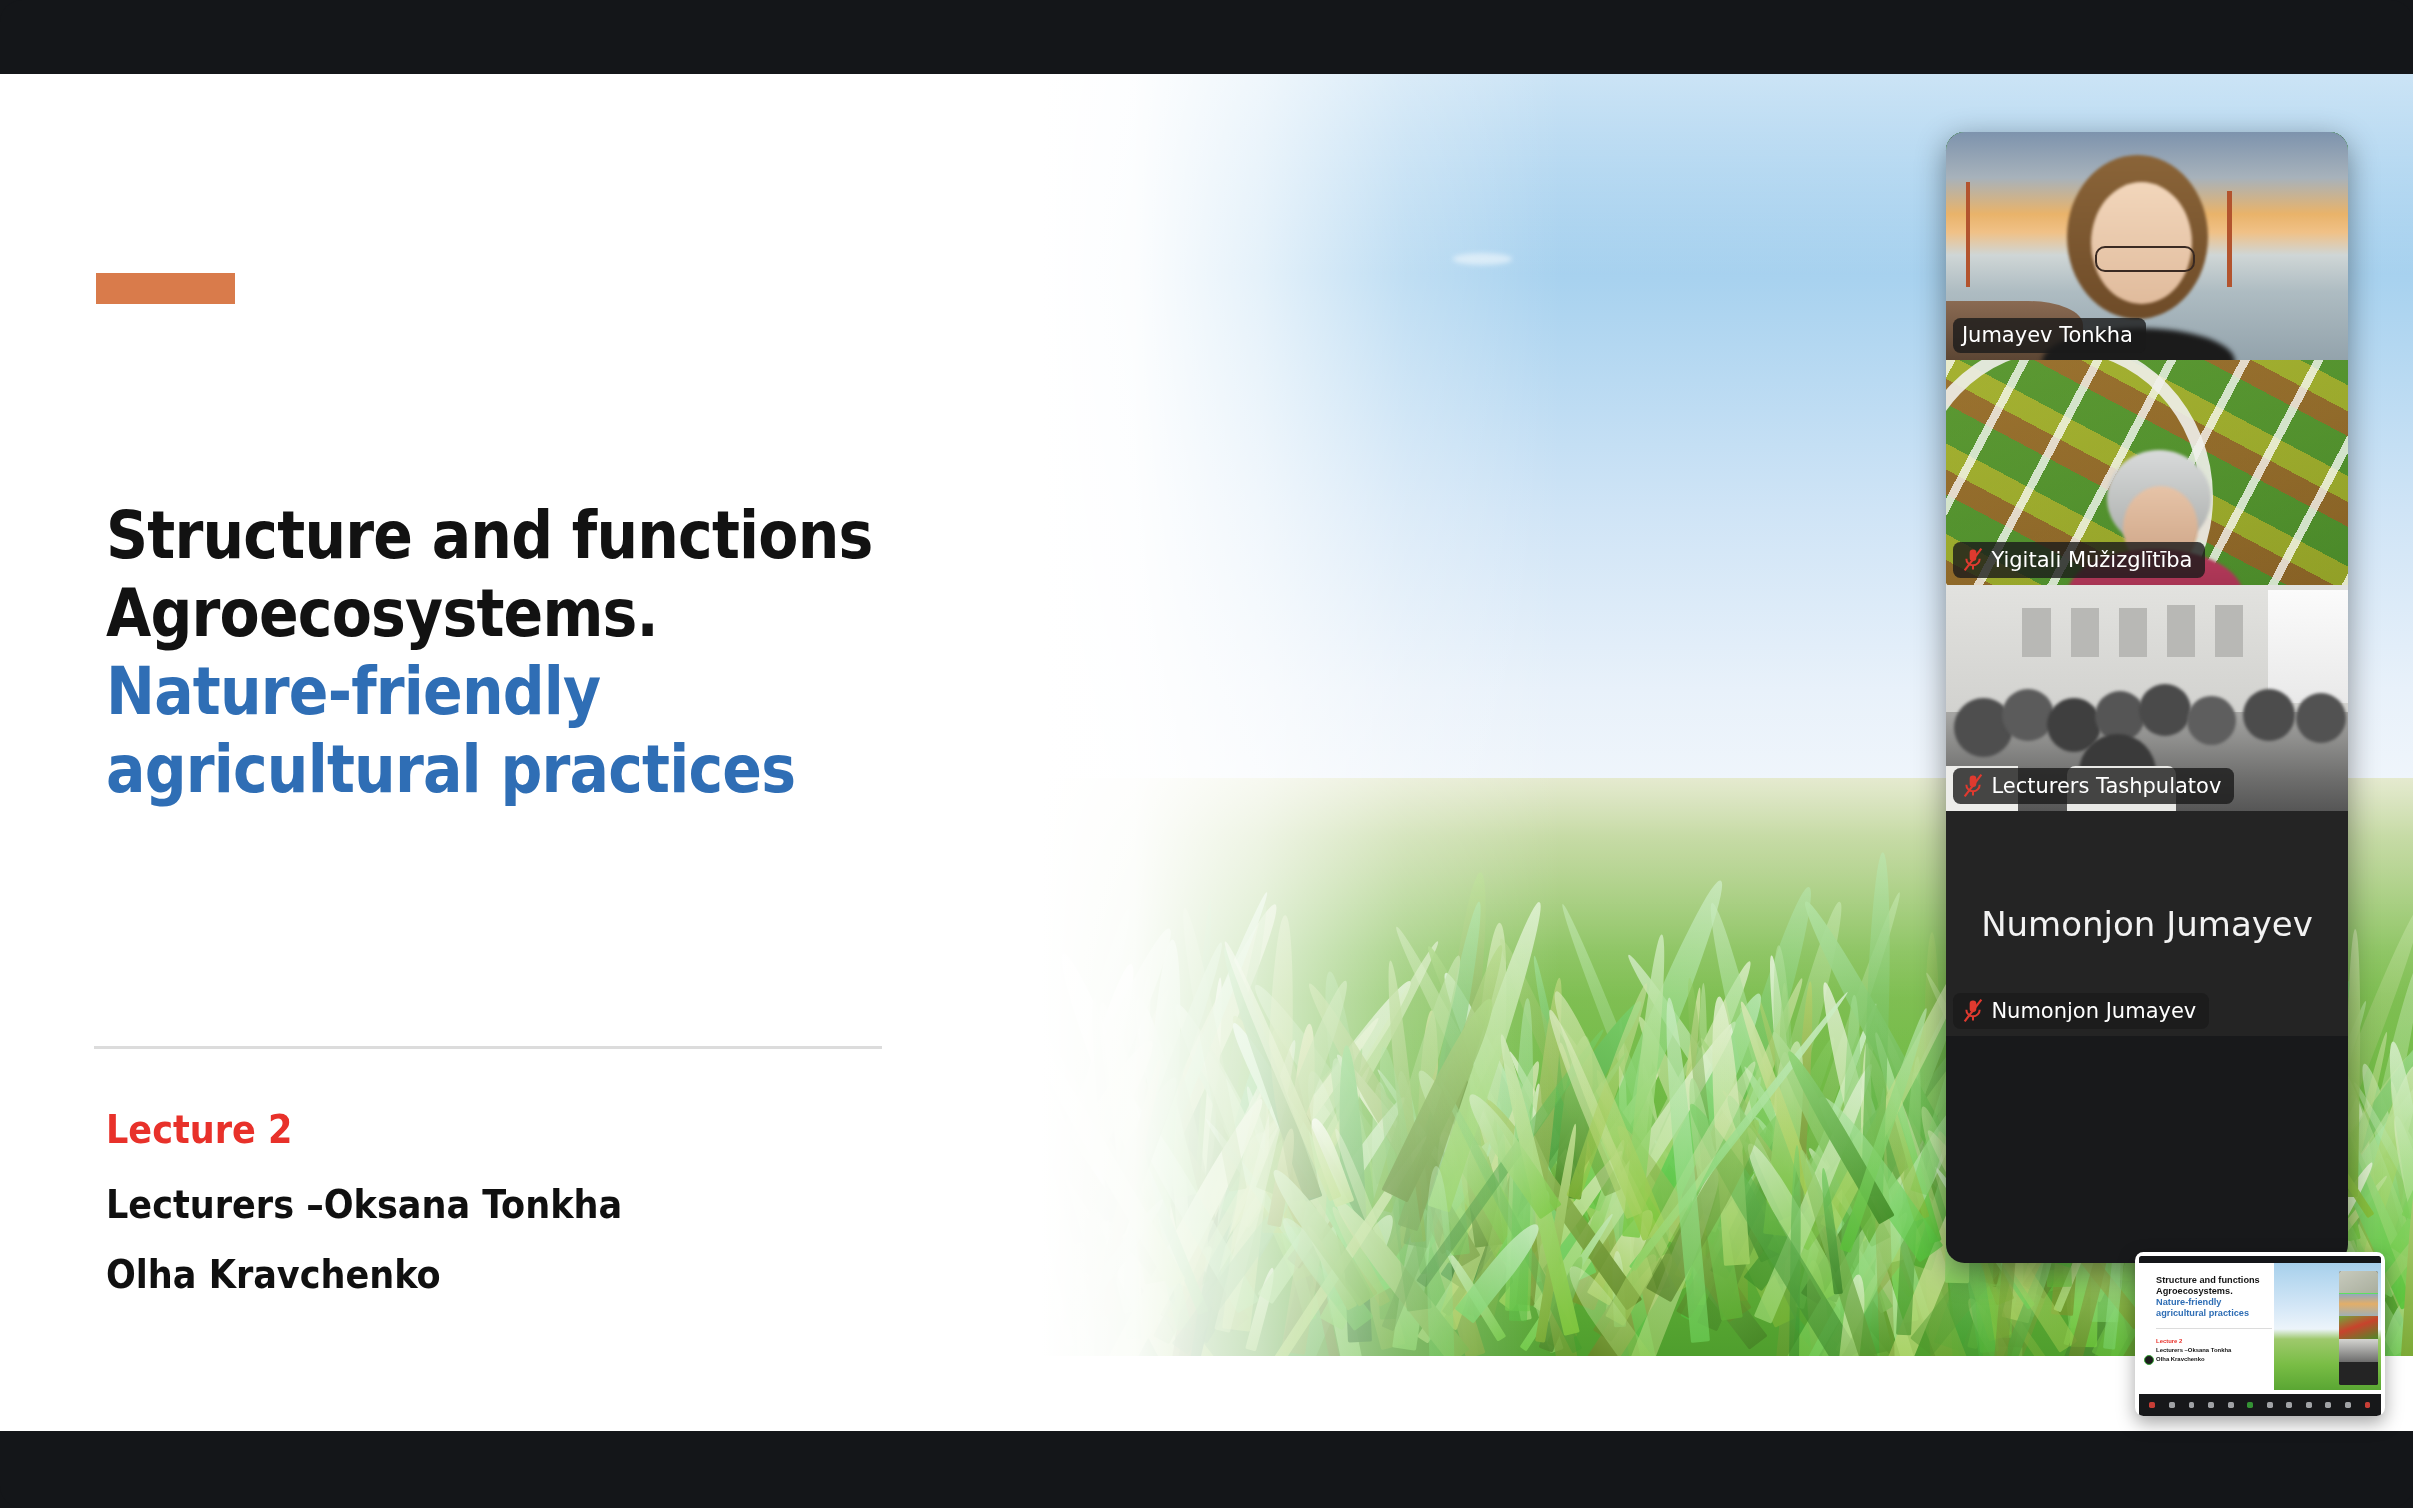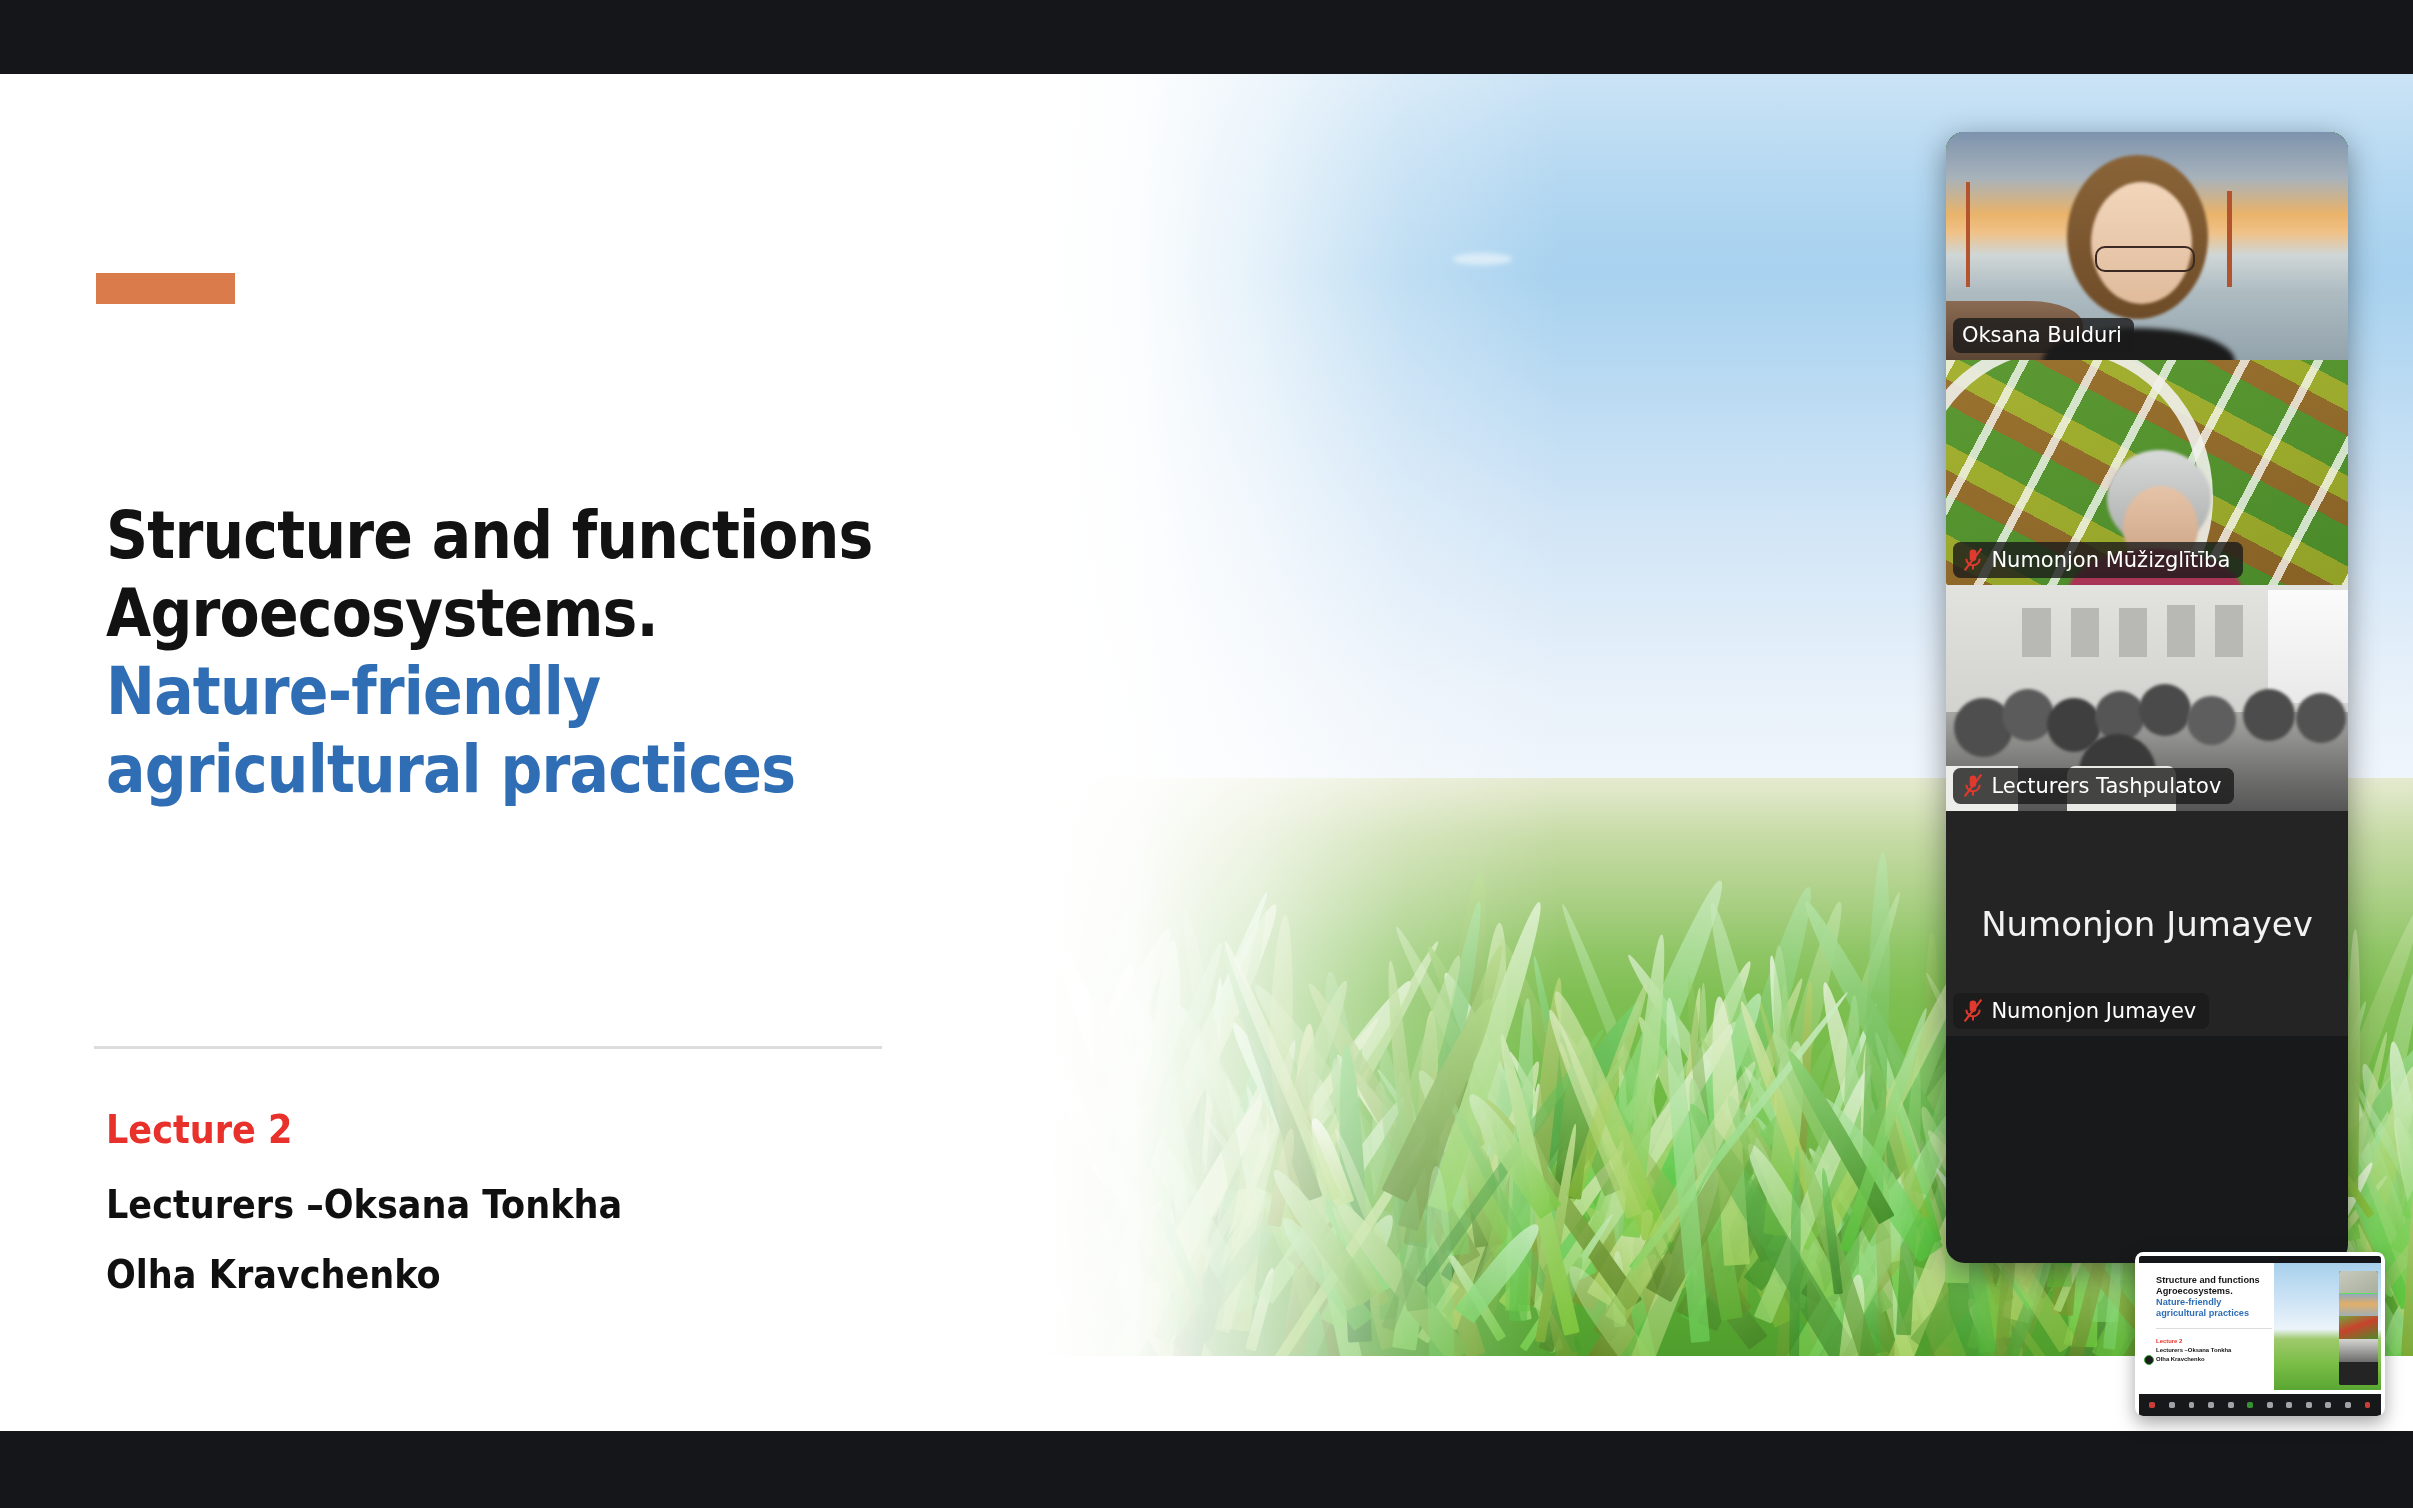--- a/index.html
+++ b/index.html
@@ -745,41 +745,41 @@
       <div class="vid bg-bridge">
         <div class="hard" style="left:70%;top:26%;width:5px;height:42%;background:#b3542e;"></div>
         <div class="hard" style="left:5%;top:22%;width:4.2px;height:46%;background:#b3542e;"></div>
         <div class="hard" style="left:0;top:74%;width:34%;height:26%;background:linear-gradient(180deg,#8a6a52,#5c4634);border-radius:0 40% 0 0;"></div>
         <div class="blob" style="left:30%;top:10%;width:141px;height:164px;background:linear-gradient(180deg,#8a6438,#6e4b28);"></div>
         <div class="blob" style="left:36%;top:22%;width:101px;height:122px;background:linear-gradient(180deg,#f2d6bb,#e0bb9c);"></div>
         <div class="hard" style="left:37%;top:50%;width:96px;height:22px;border:2.5px solid #3a2a22;border-radius:10px;"></div>
         <div class="blob" style="left:24%;top:86%;width:193px;height:67px;background:#1b1b1b;filter:blur(2.5px);"></div>
       </div>
       <div class="namechip">
-        <span class="nm">Oksana Bulduri</span>
+        <span class="nm">Jumayev Tonkha</span>
       </div>
     </div>
 
     <div class="tile" style="height:225px;">
       <div class="vid bg-garden">
         <div class="hard" style="left:-10%;top:-10%;width:70%;height:130%;border:13.4px solid rgba(240,240,235,.9);border-radius:50%;background:transparent;"></div>
         <div class="blob" style="left:40%;top:40%;width:104px;height:97px;background:linear-gradient(180deg,#d8dada,#a9acaa);"></div>
         <div class="blob" style="left:44%;top:56%;width:75px;height:84px;background:linear-gradient(180deg,#e6c3a7,#cba284);"></div>
         <div class="blob" style="left:30%;top:84%;width:176px;height:92px;background:linear-gradient(180deg,#b73b5c,#8e2945);filter:blur(1.7px);"></div>
       </div>
       <div class="namechip">
         <span class="mic-muted">
           <svg viewBox="0 0 26 30">
               <rect x="9" y="3" width="8" height="14" rx="4" fill="#e03a2f"></rect>
               <path d="M5 14a8 8 0 0 0 16 0" stroke="#e03a2f" stroke-width="2.4" fill="none"></path>
               <line x1="13" y1="22" x2="13" y2="27" stroke="#e03a2f" stroke-width="2.4"></line>
               <line x1="3" y1="28" x2="23" y2="2" stroke="#e03a2f" stroke-width="2.6"></line>
             </svg>
         </span>
-        <span class="nm">Numonjon Mūžizglītība</span>
+        <span class="nm">Yigitali Mūžizglītība</span>
       </div>
     </div>
 
     <div class="tile" style="height:226px;">
       <div class="vid bg-room">
         <div class="hard" style="left:0;top:0;width:100%;height:56%;background:linear-gradient(180deg,#e2e2df,#d2d2cf);"></div>
         <div class="hard" style="left:19%;top:10%;width:7%;height:22%;background:#b8b8b5;"></div>
         <div class="hard" style="left:31%;top:10%;width:7%;height:22%;background:#b8b8b5;"></div>
         <div class="hard" style="left:43%;top:10%;width:7%;height:22%;background:#b8b8b5;"></div>
         <div class="hard" style="left:55%;top:9%;width:7%;height:23%;background:#b8b8b5;"></div>

